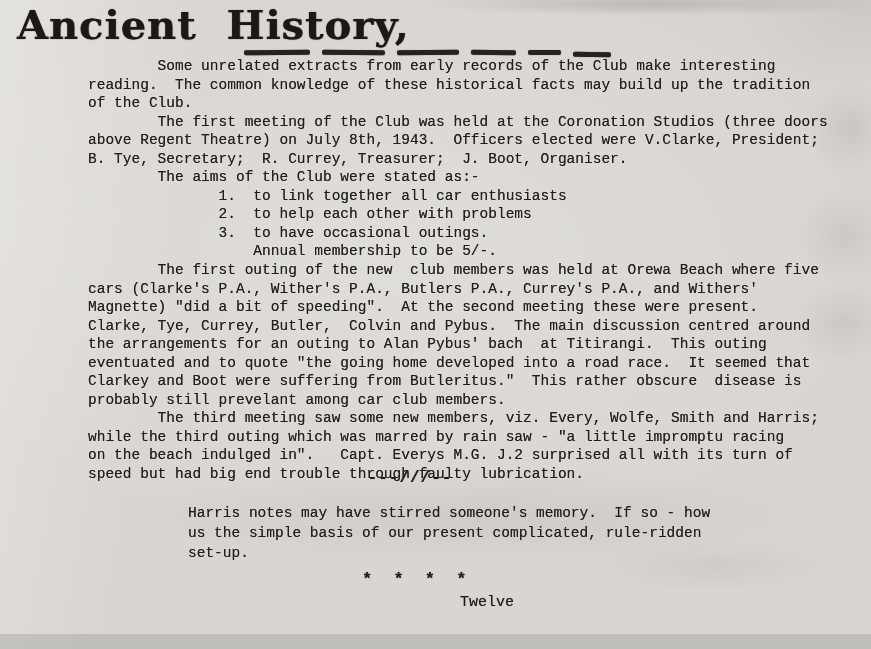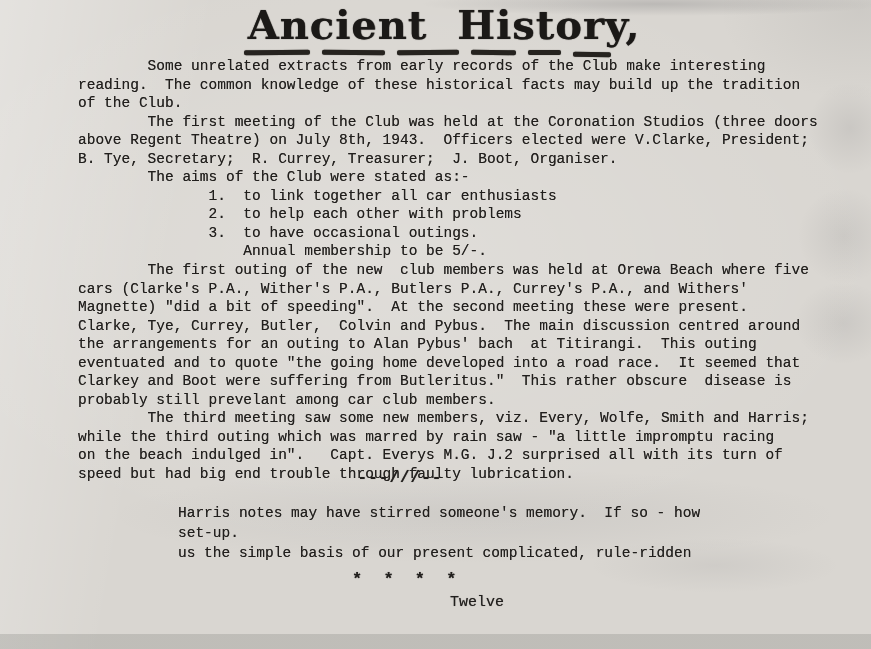--- a/index.html
+++ b/index.html
@@ -28,21 +28,20 @@
       radial-gradient(closest-side, rgba(80,80,85,.10), rgba(80,80,85,0)),
       radial-gradient(closest-side, rgba(80,80,85,.10), rgba(80,80,85,0)),
       radial-gradient(closest-side, rgba(90,90,95,.09), rgba(90,90,95,0)),
       radial-gradient(closest-side, rgba(90,90,95,.08), rgba(90,90,95,0));
     background-repeat:no-repeat;
     background-position:420px -8px, 808px 82px, 798px 188px, 795px 282px, 110px 468px, 590px 538px;
     background-size:470px 24px, 84px 92px, 92px 96px, 96px 82px, 730px 95px, 250px 55px;
   }
   .title-wrap{
     position:absolute;top:2px;left:0;right:0;
-    text-align:center;
   }
   .title{
     margin:0;
     padding-left:17px;
     font-family:"DejaVu Serif","Liberation Serif",serif;
     font-weight:bold;
     font-size:40px;
     line-height:46px;
     letter-spacing:1px;
     word-spacing:15px;
@@ -65,20 +64,21 @@
   .dash:nth-child(2){width:63px;transform:rotate(0.4deg);}
   .dash:nth-child(3){width:62px;transform:rotate(-0.3deg);}
   .dash:nth-child(4){width:45px;transform:rotate(0.5deg);}
   .dash:nth-child(5){width:33px;transform:rotate(-0.4deg);}
   .dash:nth-child(6){width:38px;transform:rotate(0.6deg) translateY(2px);}
   .typed{
     font-size:14.5px;
     white-space:pre;
     text-shadow:0 0 0.6px rgba(25,22,18,.65);
     letter-spacing:0;
+    margin-left:10px;
   }
   .body{
     position:absolute;top:57px;left:78px;width:760px;
     line-height:18.55px;
   }
   .divider{
     position:absolute;top:469px;left:78px;width:644px;
     text-align:center;
     font-size:16px;font-weight:bold;letter-spacing:1px;
     text-shadow:0 0 0.8px rgba(25,22,18,.7);
@@ -114,18 +114,18 @@
       <span class="dash"></span>
       <span class="dash"></span>
       <span class="dash"></span>
     </div>
   </header>
 
   <main class="body typed"><div class="line">        Some unrelated extracts from early records of the Club make interesting</div><div class="line">reading.  The common knowledge of these historical facts may build up the tradition</div><div class="line">of the Club.</div><div class="line">        The first meeting of the Club was held at the Coronation Studios (three doors</div><div class="line">above Regent Theatre) on July 8th, 1943.  Officers elected were V.Clarke, President;</div><div class="line">B. Tye, Secretary;  R. Currey, Treasurer;  J. Boot, Organiser.</div><div class="line">        The aims of the Club were stated as:-</div><div class="line">               1.  to link together all car enthusiasts</div><div class="line">               2.  to help each other with problems</div><div class="line">               3.  to have occasional outings.</div><div class="line">                   Annual membership to be 5/-.</div><div class="line">        The first outing of the new  club members was held at Orewa Beach where five</div><div class="line">cars (Clarke's P.A., Wither's P.A., Butlers P.A., Currey's P.A., and Withers'</div><div class="line">Magnette) "did a bit of speeding".  At the second meeting these were present.</div><div class="line">Clarke, Tye, Currey, Butler,  Colvin and Pybus.  The main discussion centred around</div><div class="line">the arrangements for an outing to Alan Pybus' bach  at Titirangi.  This outing</div><div class="line">eventuated and to quote "the going home developed into a road race.  It seemed that</div><div class="line">Clarkey and Boot were suffering from Butleritus."  This rather obscure  disease is</div><div class="line">probably still prevelant among car club members.</div><div class="line">        The third meeting saw some new members, viz. Every, Wolfe, Smith and Harris;</div><div class="line">while the third outing which was marred by rain saw - "a little impromptu racing</div><div class="line">on the beach indulged in".   Capt. Everys M.G. J.2 surprised all with its turn of</div><div class="line">speed but had big end trouble through faulty lubrication.</div></main>
 
   <div class="divider typed">---///--</div>
 
-  <section class="note typed"><div class="line">Harris notes may have stirred someone's memory.  If so - how</div><div class="line">set-up.</div><div class="line">us the simple basis of our present complicated, rule-ridden</div></section>
+  <section class="note typed"><div class="line">Harris notes may have stirred someone's memory.  If so - how</div><div class="line">us the simple basis of our present complicated, rule-ridden</div><div class="line">set-up.</div></section>
 
   <div class="asterisks typed">* * * *</div>
 
   <footer class="pagenum typed">Twelve</footer>
 </div>
 
 </body></html>

